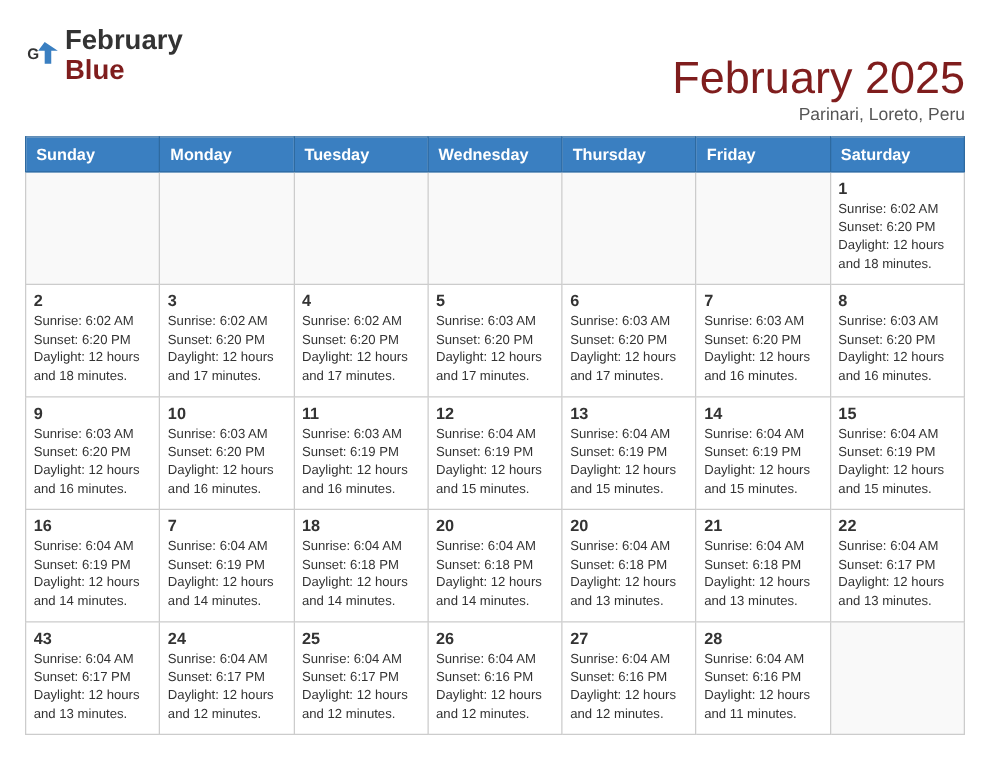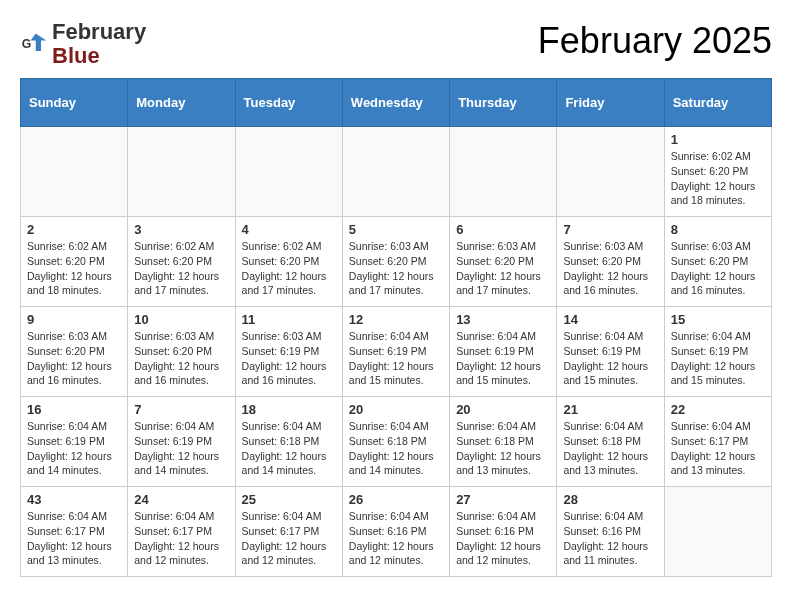--- a/index.html
+++ b/index.html
@@ -30,37 +30,38 @@
     .logo-icon {
       width: 28px;
       height: 28px;
       margin-right: 4px;
     }
     .title-area {
       text-align: right;
     }
     .month-title {
       font-size: 36px;
-      color: #000000;
+      color: #7f1d1d;
       font-weight: normal;
+      margin-top: 21px;
     }
     .location {
       font-size: 14px;
       color: #555;
     }
     .calendar {
       width: 100%;
       border-collapse: collapse;
       border: 1px solid #ccc;
     }
     .calendar th {
       background-color: #3a7fc1;
       color: #fff;
       text-align: left;
-      padding: 16px 8px;
+      padding: 6px 8px;
       font-size: 13px;
       border: 1px solid #2e6aa0;
     }
     .calendar td {
       vertical-align: top;
       border: 1px solid #ccc;
       padding: 5px 6px;
       width: calc(100% / 7);
       height: 90px;
       background: #fff;
@@ -91,20 +92,21 @@
       <text x="2" y="20" font-size="14" font-weight="bold" fill="#333">G</text>
       <polygon points="18,4 30,12 24,12 24,24 18,24 18,12 12,12" fill="#3a7fc1"></polygon>
     </svg>
     <div class="logo-text">
       <span>February</span><br>
       <span class="blue">Blue</span>
     </div>
   </div>
   <div class="title-area">
     <div class="month-title">February 2025</div>
+    <div class="location">Parinari, Loreto, Peru</div>
   </div>
 </div>
 
 <table class="calendar">
   <thead>
     <tr>
     <th>Sunday</th>
         <th>Monday</th>
         <th>Tuesday</th>
         <th>Wednesday</th>

